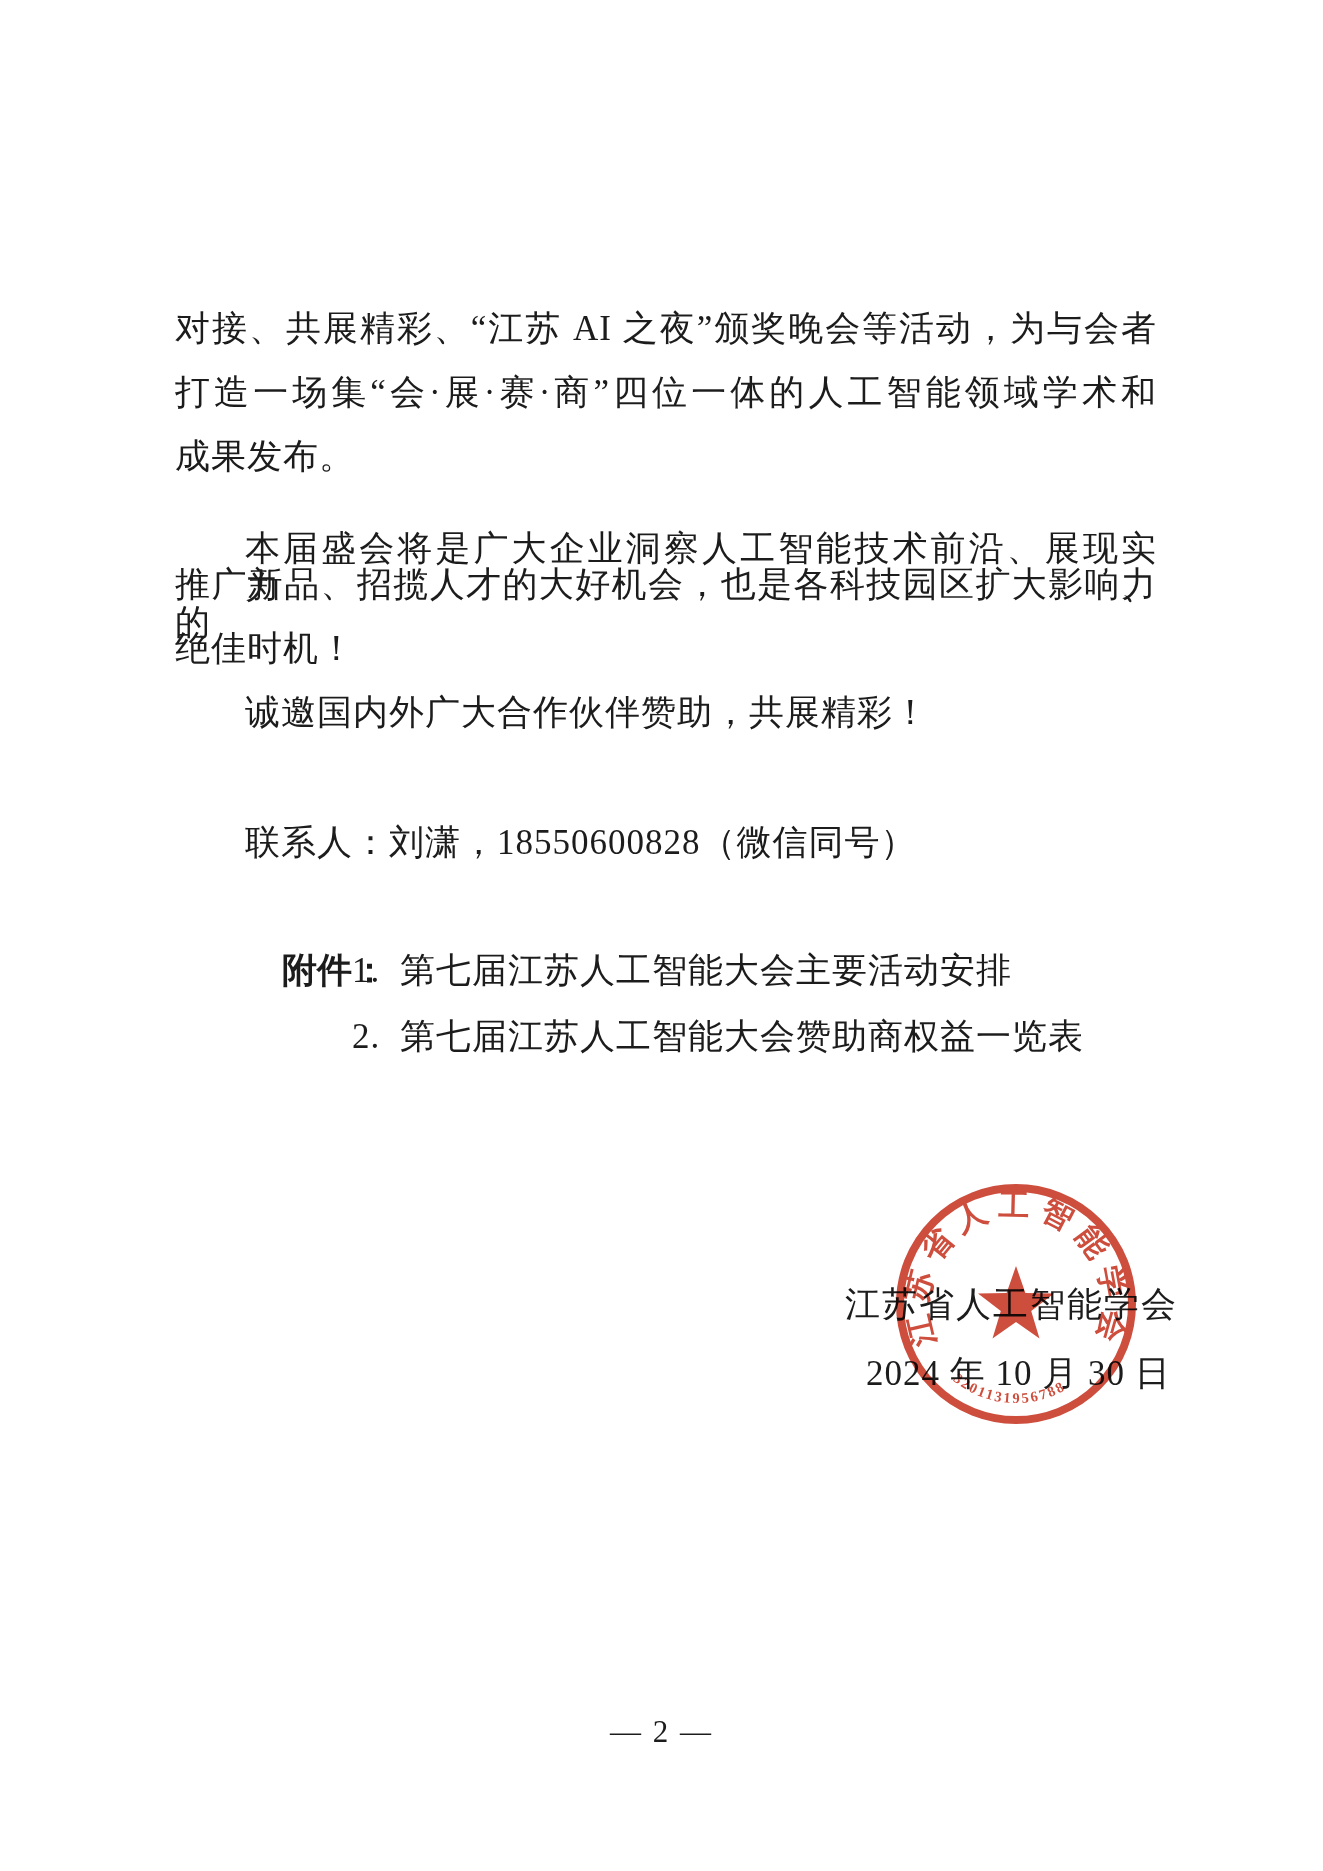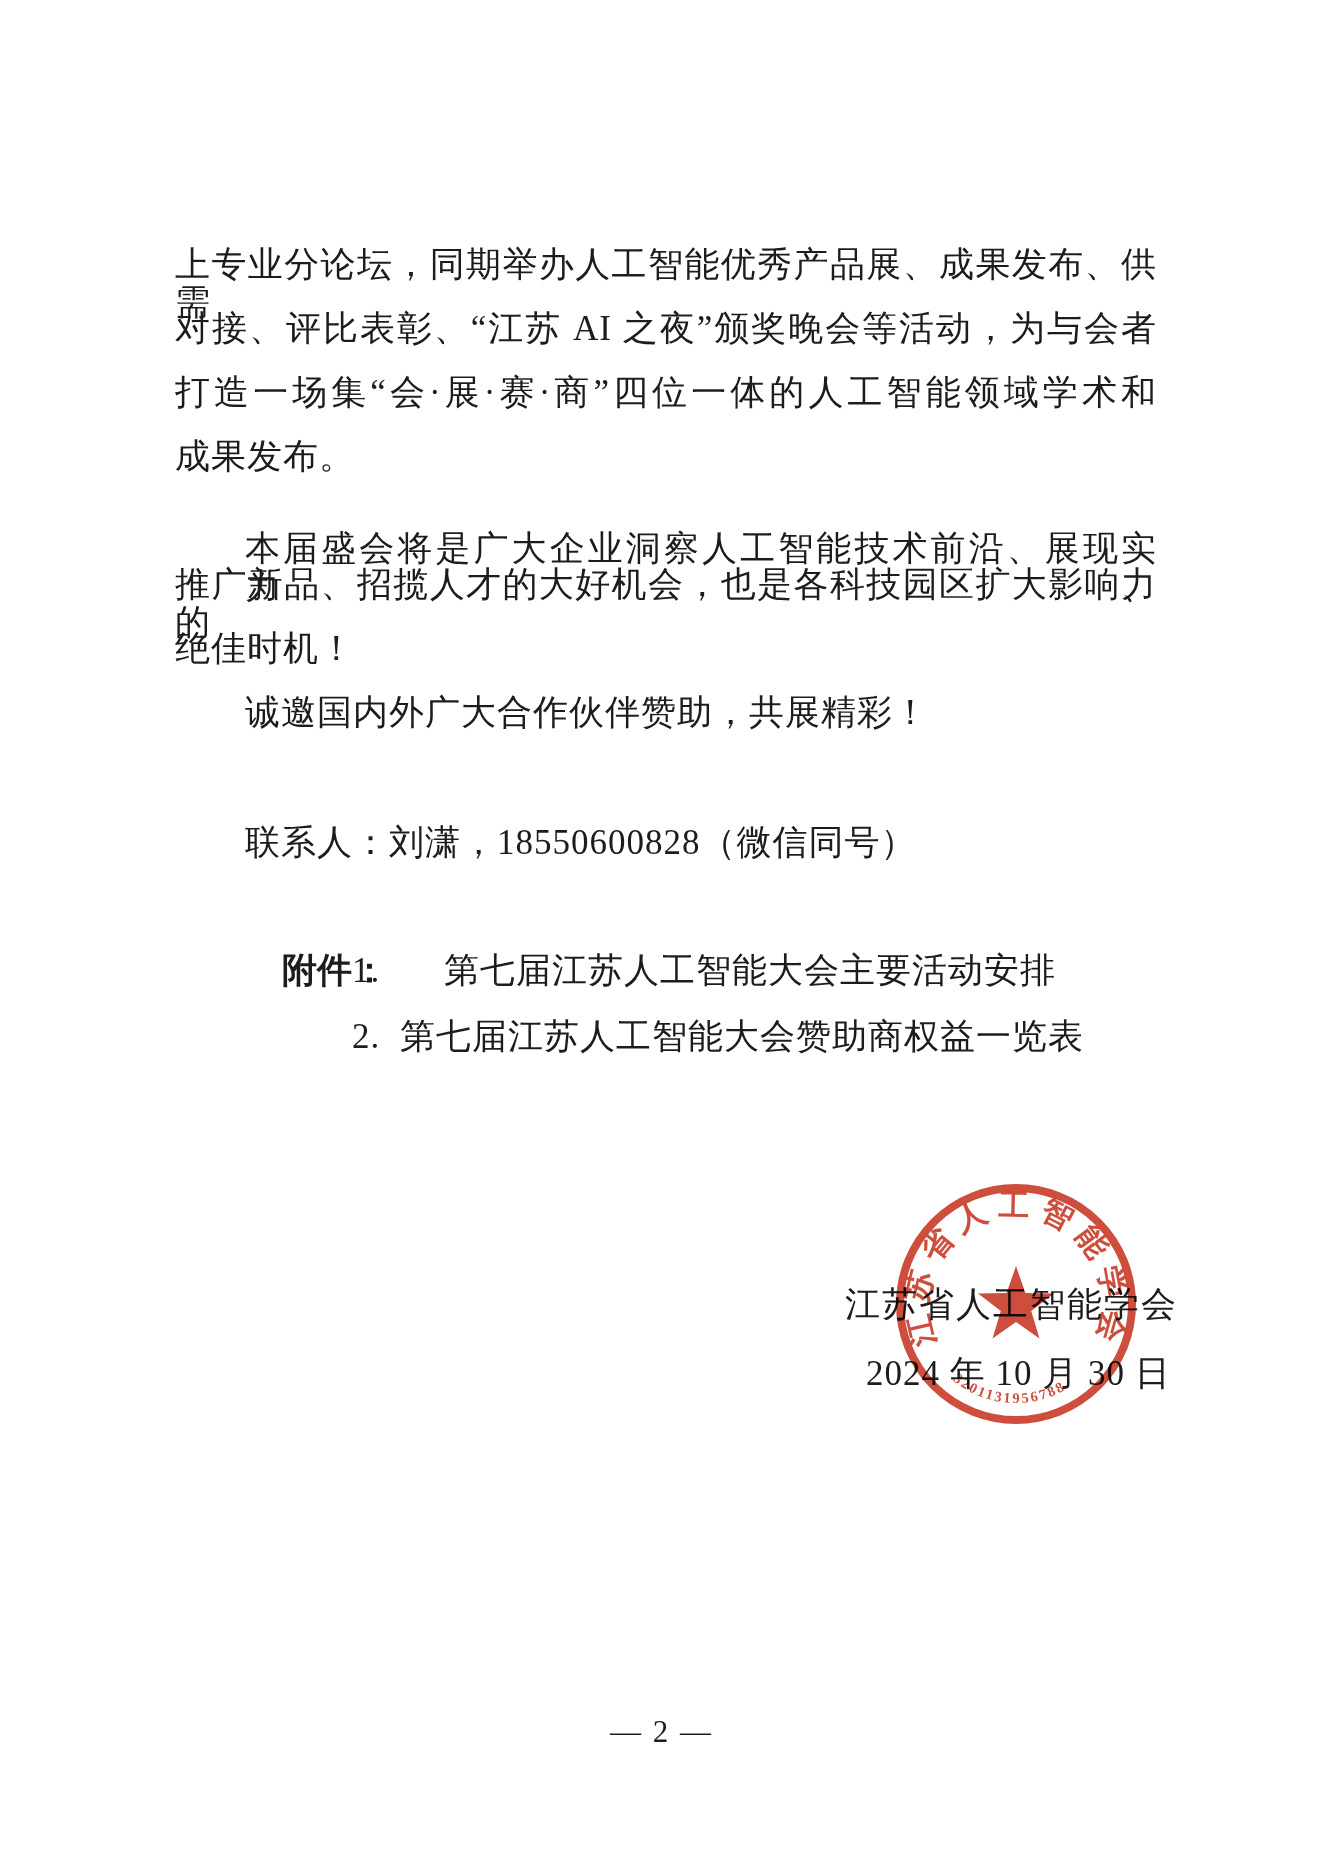--- a/index.html
+++ b/index.html
@@ -48,36 +48,35 @@
   .seal text{
     font-family:"Liberation Serif","DejaVu Serif",serif;
     font-weight:700;
   }
 </style>
 </head>
 <body>
 
 <div class="page">
 
-  <div class="line just" style="left:175px;top:246px;width:982px;">上专业分论坛，同期举办人工智能优秀产品展、成果发布、供需</div>
-  <div class="line just" style="left:175px;top:310px;width:982px;">对接、评比表彰、“江苏 AI 之夜”颁奖晚会等活动，为与会者</div>
+  <div class="line just" style="left:175px;top:310px;width:982px;">对接、共展精彩、“江苏 AI 之夜”颁奖晚会等活动，为与会者</div>
   <div class="line just" style="left:175px;top:374px;width:982px;">打造一场集“会·展·赛·商”四位一体的人工智能领域学术和</div>
   <div class="line" style="left:175px;top:438px;">成果发布。</div>
 
   <div class="line just" style="left:245px;top:502px;width:912px;margin-top:28px;">本届盛会将是广大企业洞察人工智能技术前沿、展现实力、</div>
   <div class="line just" style="left:175px;top:566px;width:982px;">推广新品、招揽人才的大好机会，也是各科技园区扩大影响力的</div>
   <div class="line" style="left:175px;top:630px;">绝佳时机！</div>
 
   <div class="line" style="left:245px;top:694px;">诚邀国内外广大合作伙伴赞助，共展精彩！</div>
 
   <div class="line" style="left:245px;top:824px;">联系人：刘潇，18550600828（微信同号）</div>
 
   <div class="line att-label" style="left:245px;top:951px;margin-left:37px;">附件：</div>
   <div class="line" style="left:352px;top:952px;">1.</div>
-  <div class="line" style="left:400px;top:952px;margin-left:44px;">第七届江苏人工智能大会主要活动安排</div>
+  <div class="line" style="left:400px;top:952px;">第七届江苏人工智能大会主要活动安排</div>
   <div class="line" style="left:352px;top:1018px;">2.</div>
   <div class="line" style="left:400px;top:1018px;">第七届江苏人工智能大会赞助商权益一览表</div>
 
   <div class="line sig" style="left:845px;top:1286px;z-index:1;">江苏省人工智能学会</div>
   <div class="line" style="left:866px;top:1355px;z-index:1;">2024 年 10 月 30 日</div>
 
   <svg class="seal" viewBox="0 0 250 250" style="z-index:2;">
     <defs>
       <path id="sealArc" d="M 53 175.5 A 88 88 0 1 1 197 175.5" fill="none"></path>
       <path id="sealNum" d="M 44 182 A 99 99 0 0 0 206 182" fill="none"></path>

